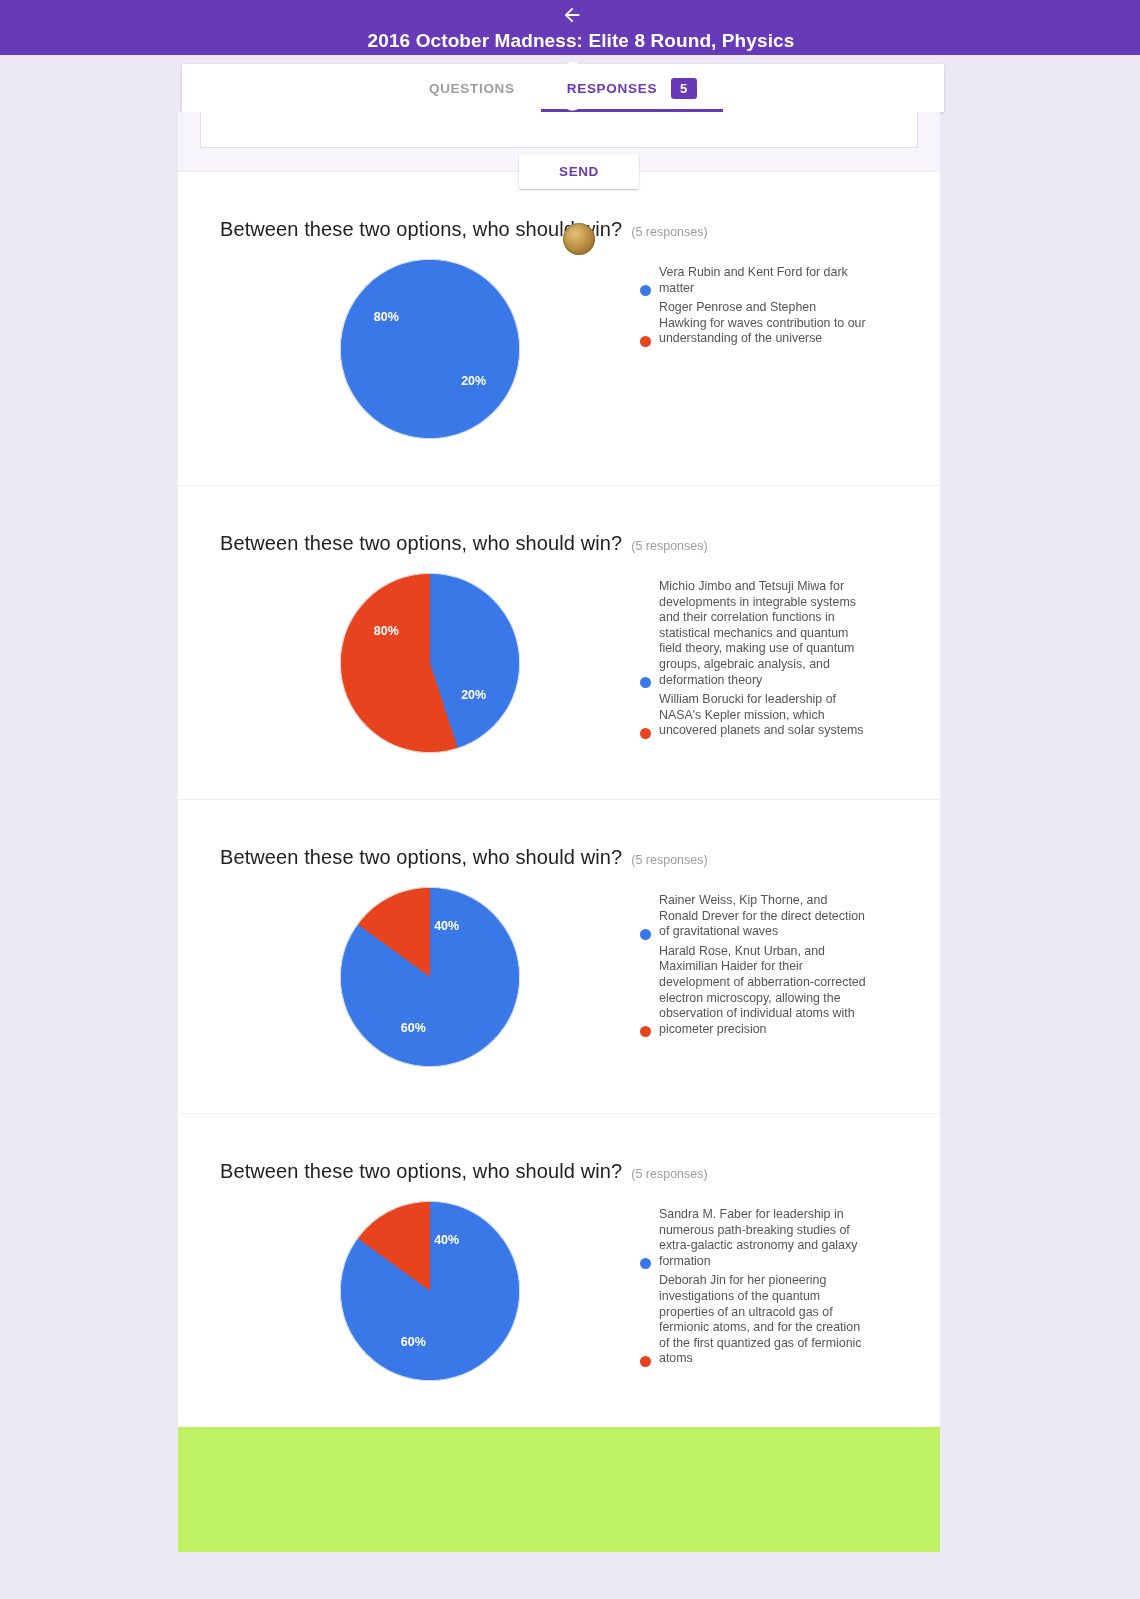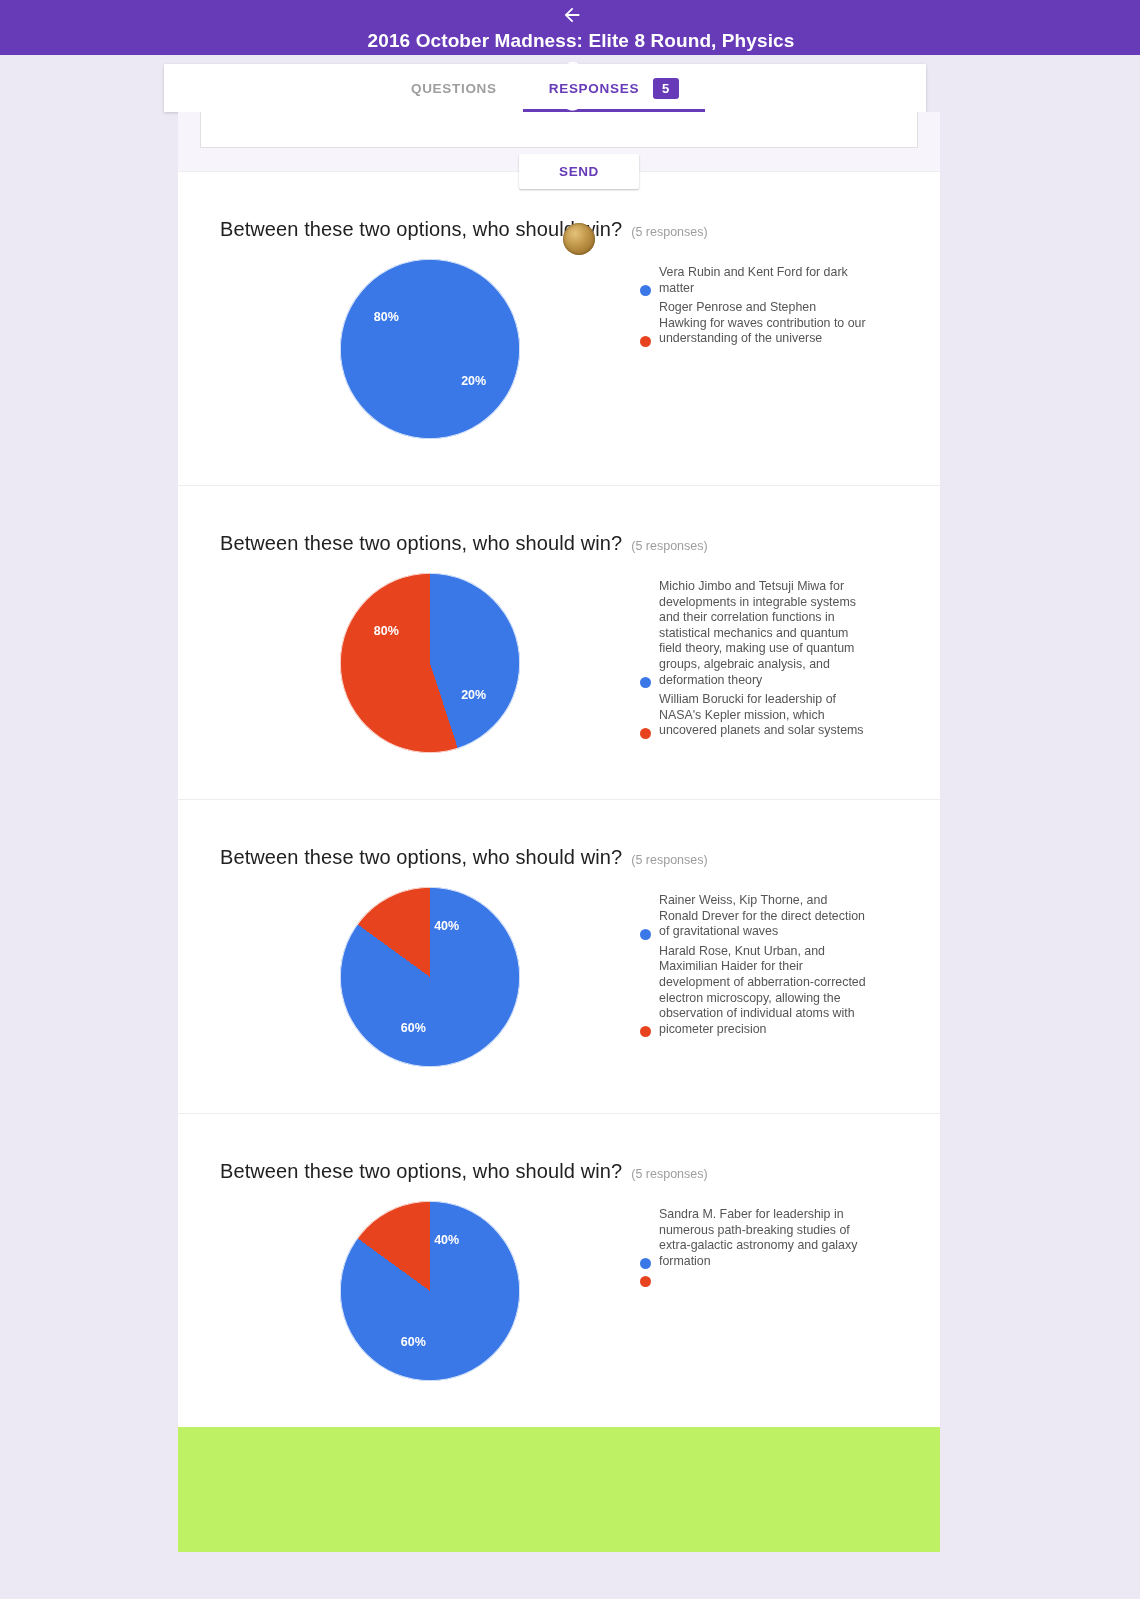--- a/index.html
+++ b/index.html
@@ -89,21 +89,21 @@
     width: 13px; height: 16px;
     transform: translate(-50%,-50%);
     border-radius: 50% 50% 45% 45%;
     background: radial-gradient(circle at 45% 35%, #d8bركة 0%, #b08b3e 60%, #8d6a2c 100%);
     opacity: .75;
   }
 
   
   .sheet {
     position: absolute;
-    left: 164px;
+    left: 182px;
     top: 64px;
     width: 762px;
     background: #ffffff;
     box-shadow: 0 1px 3px rgba(0,0,0,.16);
   }
   .tabs {
     height: 48px;
     display: flex;
     align-items: stretch;
     justify-content: center;
@@ -383,18 +383,19 @@
             <span class="slice-label" style="left: 106.687px; top: 38.6429px;">40%</span>
           </div>
       </div>
       <div class="legend">
           <div class="legend-item">
             <span class="legend-dot" style="background: rgb(59, 120, 231);"></span>
             <span class="legend-text">Sandra M. Faber for leadership in numerous path-breaking studies of extra-galactic astronomy and galaxy formation</span>
           </div>
           <div class="legend-item">
             <span class="legend-dot" style="background: rgb(232, 67, 31);"></span>
+            <span class="legend-text">Deborah Jin for her pioneering investigations of the quantum properties of an ultracold gas of fermionic atoms, and for the creation of the first quantized gas of fermionic atoms</span>
           </div>
         </div>
     </div>
   </div>
 
 </div>
 
 </body></html>

